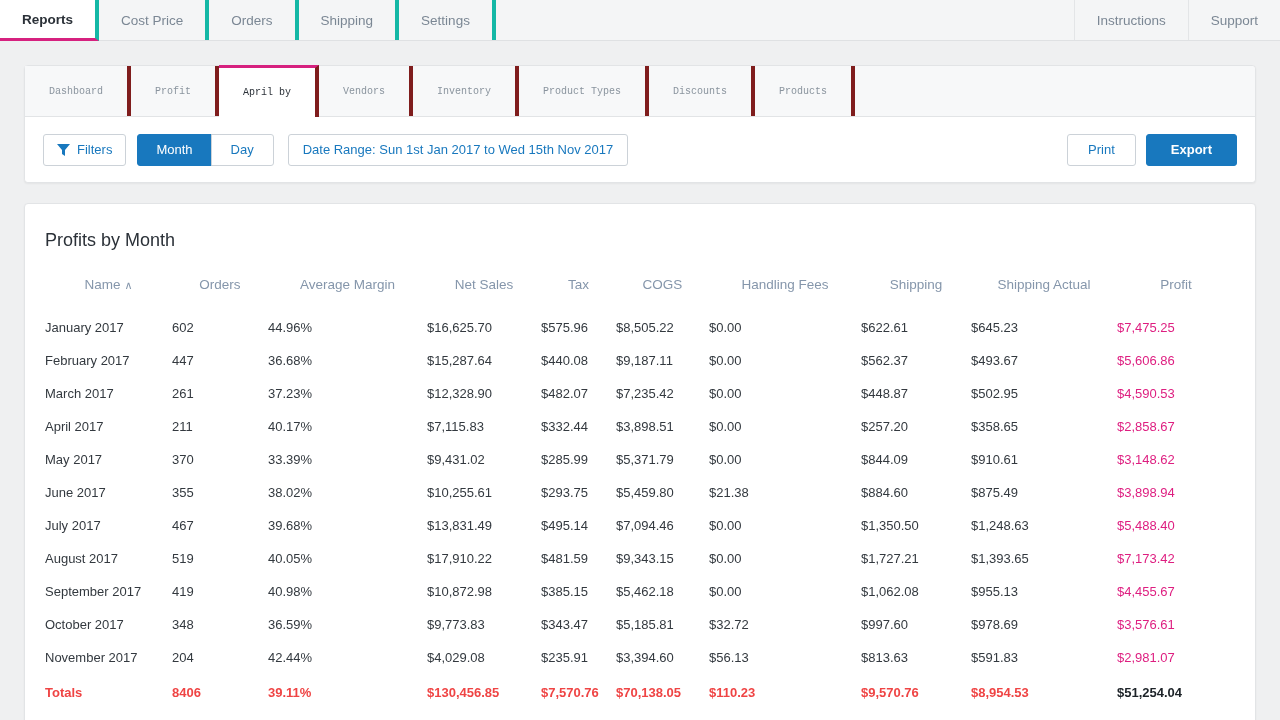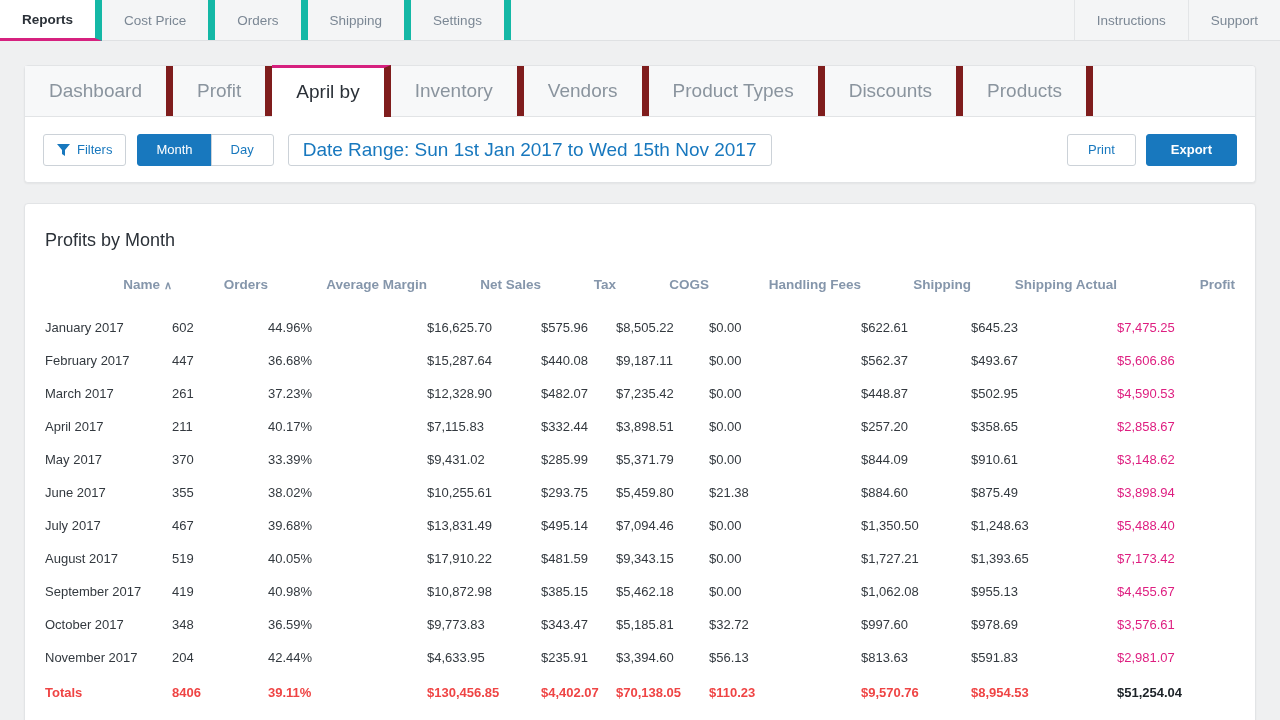--- a/index.html
+++ b/index.html
@@ -19,21 +19,21 @@
     align-items: stretch;
     position: relative;
   }
   .topnav-left, .topnav-right { display: flex; align-items: stretch; }
   .topnav-right { margin-left: auto; }
   .topitem {
     display: flex; align-items: center; justify-content: center;
     padding: 0 22px;
     font-size: 13.5px;
     color: #7b8794;
-    border-right: 7px solid #14b8a6;
+    border-right: 4px solid #14b8a6;
     background: #f4f5f6;
     cursor: pointer;
     white-space: nowrap;
   }
   .topnav-right .topitem { border-right: none; border-left: 1px solid #e3e5e7; }
   .topitem.active {
     background: #ffffff;
     color: #2b3138;
     font-weight: bold;
     border-bottom: 3px solid #d6217f;
@@ -55,27 +55,28 @@
   .subtabs {
     display: flex;
     background: #f7f8f9;
     border-bottom: 1px solid #e2e4e6;
     border-radius: 4px 4px 0 0;
     height: 51px;
   }
   .subtab {
     display: flex; align-items: center; justify-content: center;
     padding: 0 24px;
-    font-size: 19px;
+    font-size: 10px;
     color: #8a949e;
-    border-right: 7px solid #7f1d1d;
+    border-right: 4px solid #7f1d1d;
     cursor: pointer;
     white-space: nowrap;
     background: #f7f8f9;
     position: relative;
+    font-family: Liberation Mono, monospace;
   }
   .subtab.active {
     background: #ffffff;
     color: #2b3138;
     border-top: 3px solid #d6217f;
     margin-top: -1px;
     margin-bottom: -1px;
     padding-bottom: 1px;
   }
 
@@ -104,39 +105,39 @@
   .funnel { width: 13px; height: 12px; display:block; }
   .seg { display: inline-flex; margin-right: 14px; }
   .seg .btn { border-radius: 0; margin-left: -1px; }
   .seg .btn:first-child { border-radius: 3px 0 0 3px; margin-left: 0; }
   .seg .btn:last-child  { border-radius: 0 3px 3px 0; }
   .seg .btn.on {
     background: #1878be; border-color: #1878be; color: #fff; font-weight: normal;
     padding: 0 18px;
   }
   .seg .btn.off { padding: 0 19px; }
-  .daterange { padding: 0 14px; font-size: 19px; }
+  .daterange { padding: 0 14px; font-size: 13px; }
   .spacer { flex: 1; }
   .btn-print { padding: 0 20px; margin-right: 10px; }
   .btn-export {
     background: #1878be; border-color: #1878be; color: #fff;
     font-weight: bold; padding: 0 24px;
   }
 
   
   .tablecard { padding: 26px 20px 24px 20px; }
   .card-title {
     font-size: 18px; color: #2b3138; font-weight: normal;
     padding: 0 0 0 0; margin-bottom: 26px;
   }
   table { width: 100%; border-collapse: collapse; table-layout: fixed; }
   thead th {
-    text-align: right;
+    text-align: center;
     font-size: 13.5px;
-    font-weight: bold;
+    font-weight: normal;
     color: #8596ab;
     padding: 0 0 19px 0;
     white-space: nowrap;
   }
   thead th.sortable { cursor: pointer; }
   .caret { font-size: 11px; margin-left: 4px; color:#8596ab; }
   tbody td {
     font-size: 13px;
     color: #33393f;
     padding: 9px 0;
@@ -175,22 +176,22 @@
     </div>
 </div>
 
 <div class="page">
 
   <div class="card subcard">
     <div class="subtabs">
         <div class="subtab">Dashboard</div>
         <div class="subtab">Profit</div>
         <div class="subtab active">April by</div>
+        <div class="subtab">Vendors</div>
         <div class="subtab">Inventory</div>
-        <div class="subtab">Vendors</div>
         <div class="subtab">Product Types</div>
         <div class="subtab">Discounts</div>
         <div class="subtab">Products</div>
       </div>
 
     <div class="toolbar">
       <div class="btn btn-filters">
         <span>
           <svg class="funnel" viewBox="0 0 13 12">
               <polygon points="0,0 13,0 8,6 8,12 5,10 5,6" fill="#1878be"></polygon>
@@ -361,34 +362,34 @@
             <td>$5,185.81</td>
             <td>$32.72</td>
             <td>$997.60</td>
             <td>$978.69</td>
             <td class="profit">$3,576.61</td>
           </tr>
           <tr>
             <td>November 2017</td>
             <td>204</td>
             <td>42.44%</td>
-            <td>$4,633.95</td>
+            <td>$4,029.08</td>
             <td>$235.91</td>
             <td>$3,394.60</td>
             <td>$56.13</td>
             <td>$813.63</td>
             <td>$591.83</td>
             <td class="profit">$2,981.07</td>
           </tr>
           <tr class="totals">
             <td>Totals</td>
             <td>8406</td>
             <td>39.11%</td>
             <td>$130,456.85</td>
-            <td>$4,402.07</td>
+            <td>$7,570.76</td>
             <td>$70,138.05</td>
             <td>$110.23</td>
             <td>$9,570.76</td>
             <td>$8,954.53</td>
             <td class="profit">$51,254.04</td>
           </tr>
         </tbody>
     </table>
   </div>
 

